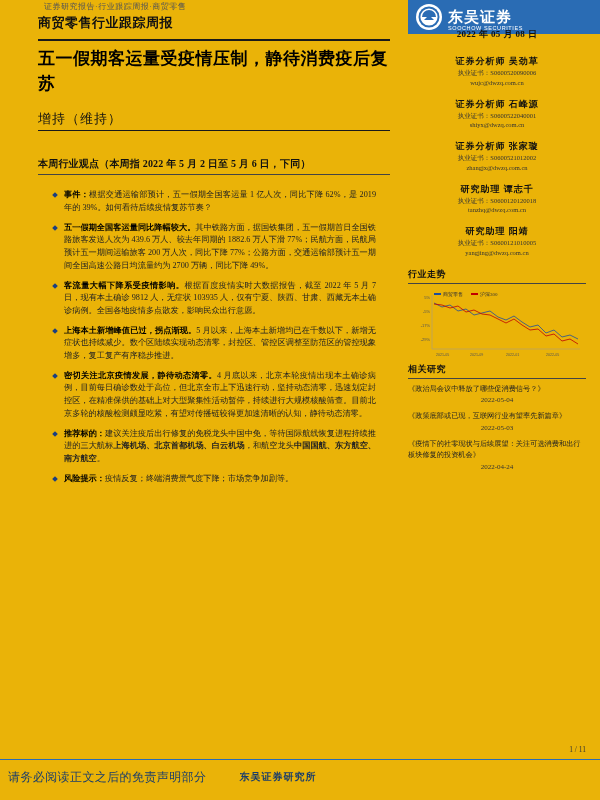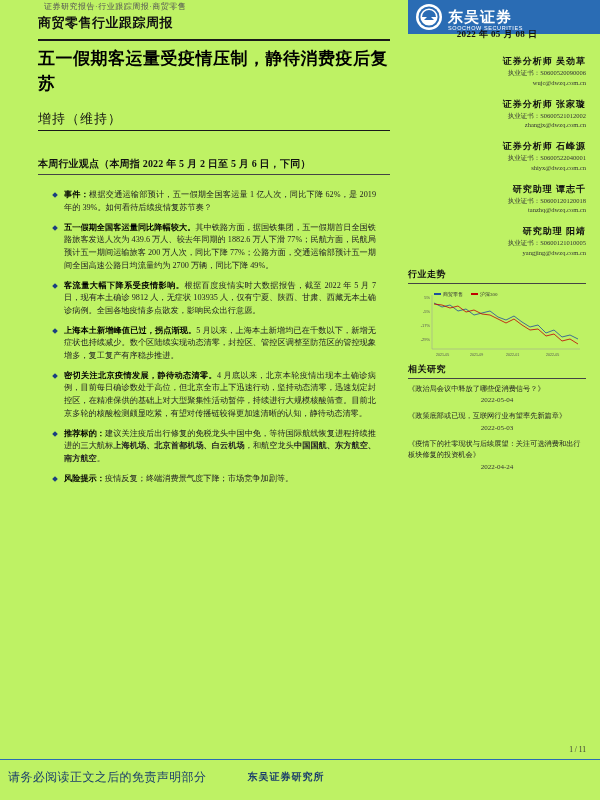--- a/index.html
+++ b/index.html
@@ -10,21 +10,21 @@
     background: #ffffff;
     font-family: "Liberation Serif", "DejaVu Serif", serif;
     color: #1a1a1a;
     position: relative;
     overflow: hidden;
   }
   .page {
     width: 600px;
     height: 800px;
     position: relative;
-    background: #bef264;
+    background: #eab308;
   }
 
   
   .top-header {
     position: absolute;
     top: 0; left: 0;
     width: 600px;
     height: 14px;
     font-size: 8px;
     color: #555;
@@ -152,21 +152,21 @@
     width: 178px;
     text-align: center;
   }
   .pub-date {
     font-size: 9px;
     font-weight: bold;
     color: #111;
     margin-bottom: 14px;
     letter-spacing: 0.4px;
   }
-  .analyst-block { margin-bottom: 10px; text-align: right; }
+  .analyst-block { margin-bottom: 10px; }
   .analyst-role {
     font-size: 9px;
     font-weight: bold;
     color: #111;
     letter-spacing: 1px;
   }
   .analyst-line {
     font-size: 6.5px;
     color: #333;
     line-height: 1.5;
@@ -231,21 +231,21 @@
   }
   .footer-rule {
     position: absolute;
     left: 0; bottom: 40px;
     width: 600px;
     border-top: 1px solid #2a6cb4;
   }
   .footer-brand {
     position: absolute;
     bottom: 16px;
-    left: 8px;
+    left: 0;
     width: 556px;
     text-align: center;
     font-size: 10px;
     font-weight: bold;
     color: #1a3d6b;
     letter-spacing: 1px;
   }
   .footer-note {
     position: absolute;
     bottom: 14px;
@@ -320,29 +320,29 @@
 
     <div class="pub-date">2022 年 05 月 08 日</div>
 
     <div class="analyst-block">
       <div class="analyst-role">证券分析师 吴劲草</div>
       <div class="analyst-line">执业证书：S0600520090006</div>
       <div class="analyst-line">wujc@dwzq.com.cn</div>
     </div>
 
     <div class="analyst-block">
+      <div class="analyst-role">证券分析师 石峰源</div>
+      <div class="analyst-line">执业证书：S0600522040001</div>
+      <div class="analyst-line">shiyx@dwzq.com.cn</div>
+    </div>
+
+    <div class="analyst-block">
       <div class="analyst-role">证券分析师 张家璇</div>
       <div class="analyst-line">执业证书：S0600521012002</div>
       <div class="analyst-line">zhangjx@dwzq.com.cn</div>
-    </div>
-
-    <div class="analyst-block">
-      <div class="analyst-role">证券分析师 石峰源</div>
-      <div class="analyst-line">执业证书：S0600522040001</div>
-      <div class="analyst-line">shiyx@dwzq.com.cn</div>
     </div>
 
     <div class="analyst-block">
       <div class="analyst-role">研究助理 谭志千</div>
       <div class="analyst-line">执业证书：S0600120120018</div>
       <div class="analyst-line">tanzhq@dwzq.com.cn</div>
     </div>
 
     <div class="analyst-block">
       <div class="analyst-role">研究助理 阳靖</div>

